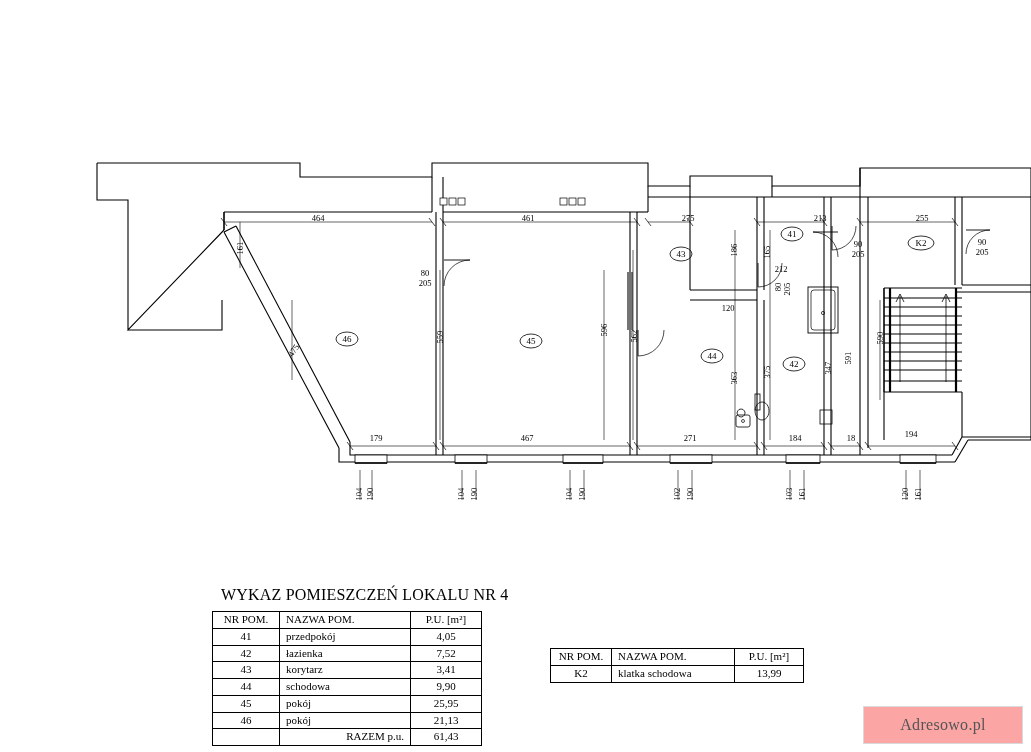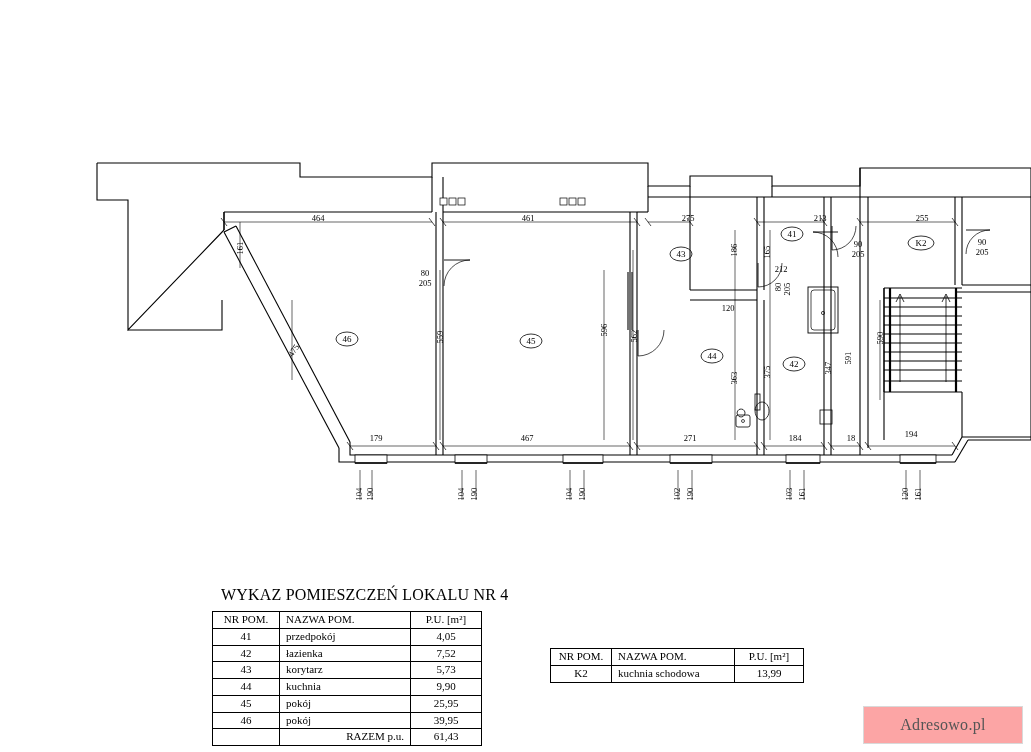--- a/index.html
+++ b/index.html
@@ -401,57 +401,57 @@
         <td class="c-area">4,05</td>
       </tr>
       <tr>
         <td class="c-num">42</td>
         <td class="c-name">łazienka</td>
         <td class="c-area">7,52</td>
       </tr>
       <tr>
         <td class="c-num">43</td>
         <td class="c-name">korytarz</td>
-        <td class="c-area">5,73</td>
+        <td class="c-area">3,41</td>
       </tr>
       <tr>
         <td class="c-num">44</td>
-        <td class="c-name">kuchnia</td>
+        <td class="c-name">schodowa</td>
         <td class="c-area">9,90</td>
       </tr>
       <tr>
         <td class="c-num">45</td>
         <td class="c-name">pokój</td>
         <td class="c-area">25,95</td>
       </tr>
       <tr>
         <td class="c-num">46</td>
         <td class="c-name">pokój</td>
-        <td class="c-area">39,95</td>
+        <td class="c-area">21,13</td>
       </tr>
       <tr>
         <td class="c-num"></td>
         <td class="c-name c-name-total">RAZEM p.u.</td>
         <td class="c-area">61,43</td>
       </tr>
     </tbody>
   </table>
 
   <table class="schedule" id="table-sec">
     <thead>
       <tr>
         <th class="c-num">NR POM.</th>
         <th class="c-name">NAZWA POM.</th>
         <th class="c-area">P.U. [m²]</th>
       </tr>
     </thead>
     <tbody>
       <tr>
         <td class="c-num">K2</td>
-        <td class="c-name">kuchnia schodowa</td>
+        <td class="c-name">klatka schodowa</td>
         <td class="c-area">13,99</td>
       </tr>
     </tbody>
   </table>
 
   <div id="watermark">Adresowo.pl</div>
 
 </div>
 
 </body></html>

